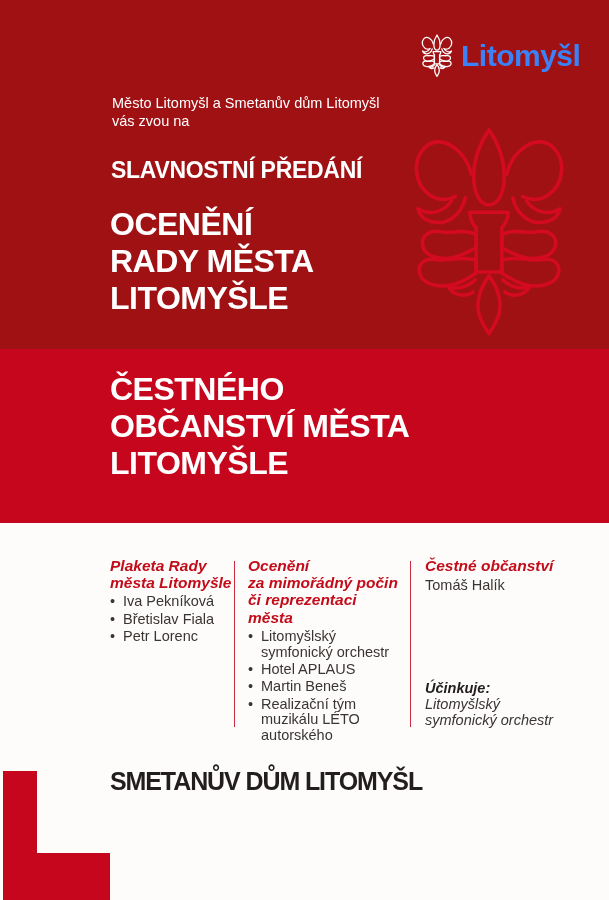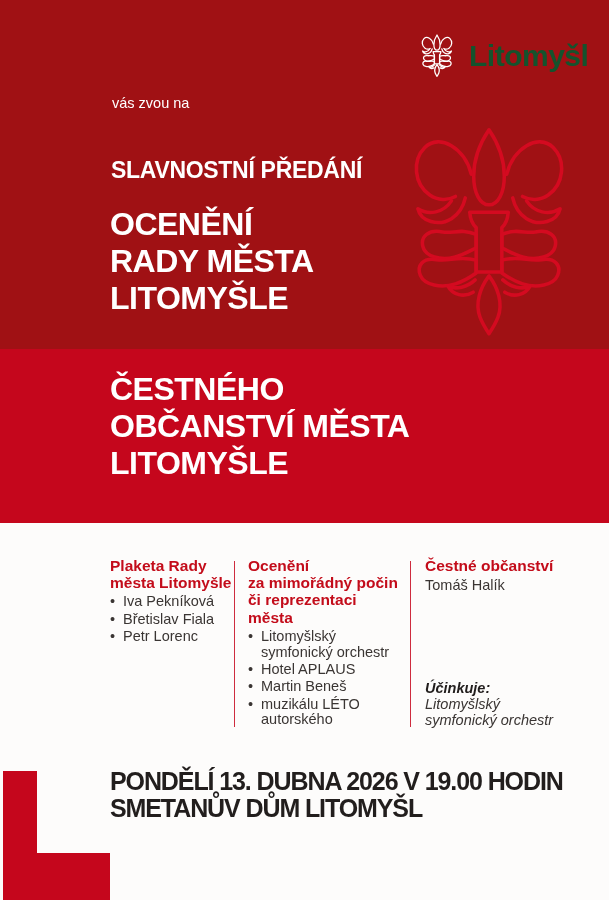--- a/index.html
+++ b/index.html
@@ -8,33 +8,33 @@
   }
   *{margin:0;padding:0;box-sizing:border-box;}
   html,body{background:#e9e7e5;}
   .poster{
     position:relative;width:609px;height:900px;background:var(--paper);
     overflow:hidden;font-family:"Liberation Sans",sans-serif;margin:0 auto;
   }
   .section-top{position:absolute;left:0;top:0;width:609px;height:349px;background:var(--dark-red);}
   .section-band{position:absolute;left:0;top:349px;width:609px;height:174px;background:var(--bright-red);}
   .watermark{position:absolute;left:410px;top:124px;width:158px;height:214px;color:var(--flower-red);stroke-width:3.6px;}
-  .logo{position:absolute;left:421px;top:34px;display:flex;align-items:center;gap:16px;color:#14532d;}
+  .logo{position:absolute;left:421px;top:34px;display:flex;align-items:center;gap:8px;color:#3b82f6;}
   .logo-mark{width:32px;height:43px;stroke-width:6.5px;color:#ffffff;display:block;}
   .logo-text{font-size:30px;font-weight:bold;letter-spacing:-0.5px;line-height:43px;}
   .intro{position:absolute;left:112px;top:95px;color:#ffffff;font-size:14.5px;line-height:17.5px;font-weight:400;}
   .kicker{position:absolute;left:111px;top:156px;color:#ffffff;font-size:23px;font-weight:bold;letter-spacing:-0.3px;line-height:28px;}
   .big-title{position:absolute;left:110px;color:#ffffff;font-size:32px;font-weight:bold;line-height:37px;letter-spacing:-0.5px;}
   .title-award{top:206px;}
   .title-citizenship{top:371px;}
   .col{position:absolute;top:557px;}
   .col-1{left:110px;width:122px;}
   .col-2{left:248px;width:152px;}
   .col-3{left:425px;width:170px;}
-  .col-header{color:var(--red-text);font-size:15.5px;font-weight:bold;line-height:17.2px;}
+  .col-header{color:var(--red-text);font-size:15.5px;font-weight:bold;line-height:17.2px;font-style:italic;}
   .col-body{margin-top:3px;}
   .item{position:relative;padding-left:13px;color:var(--ink);font-size:14.5px;line-height:15.8px;margin-top:1.5px;}
   .bullet{position:absolute;left:0;top:0;color:var(--ink);}
   .plain-name{color:var(--ink);font-size:14.5px;line-height:16px;margin-top:3px;}
   .performer{position:absolute;left:425px;top:681px;font-size:14.5px;line-height:15.8px;color:var(--ink);font-style:italic;}
   .performer-label{font-weight:bold;color:var(--ink-dark);}
   .divider{position:absolute;top:561px;width:1.4px;height:166px;background:var(--bright-red);opacity:.85;}
   .divider-1{left:234px;}
   .divider-2{left:410px;}
   .footer-date{position:absolute;left:110px;top:768px;color:var(--ink-dark);font-size:25px;font-weight:bold;line-height:26.5px;letter-spacing:-1.1px;}
@@ -69,20 +69,21 @@
   </svg>
 
   <div class="logo">
     <svg class="logo-mark" viewBox="0 0 160 215" aria-hidden="true">
       <use href="#lily"></use>
     </svg>
     <div class="logo-text">Litomyšl</div>
   </div>
 
   <div class="intro">
+    <div>Město Litomyšl a Smetanův dům Litomyšl</div>
     <div>vás zvou na</div>
   </div>
 
   <div class="kicker">SLAVNOSTNÍ PŘEDÁNÍ</div>
 
   <div class="big-title title-award">
     <div>OCENĚNÍ</div>
     <div>RADY MĚSTA</div>
     <div>LITOMYŠLE</div>
   </div>
@@ -131,20 +132,21 @@
       <div class="item">
         <span class="bullet">•</span>
         <div>Hotel APLAUS</div>
       </div>
       <div class="item">
         <span class="bullet">•</span>
         <div>Martin Beneš</div>
       </div>
       <div class="item">
         <span class="bullet">•</span>
+        <div>Realizační tým</div>
         <div>muzikálu LÉTO</div>
         <div>autorského</div>
       </div>
     </div>
   </div>
 
   <div class="divider divider-2"></div>
 
   <div class="col col-3">
     <div class="col-header">
@@ -153,20 +155,19 @@
     <div class="plain-name">Tomáš Halík</div>
   </div>
 
   <div class="performer">
     <div class="performer-label">Účinkuje:</div>
     <div>Litomyšlský</div>
     <div>symfonický orchestr</div>
   </div>
 
   <div class="footer-date">
-    <div>PONDĚLÍ 13. DUBNA 2026 V 19.00 HODIN</div>
     <div>SMETANŮV DŮM LITOMYŠL</div>
   </div>
 
   <div class="l-bar"></div>
   <div class="l-foot"></div>
 
 </div>
 
 </body></html>

